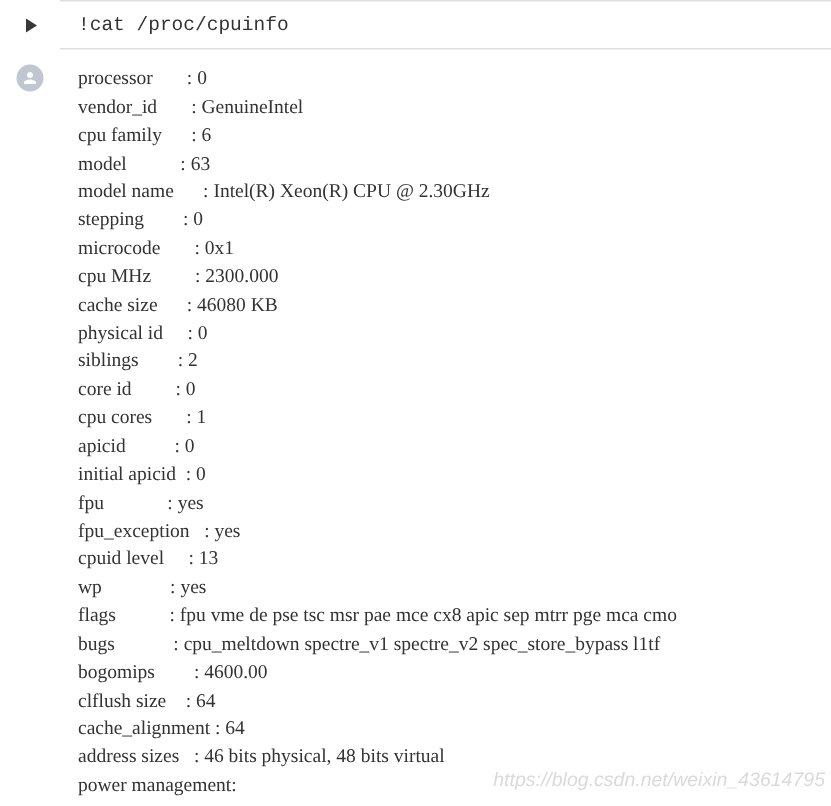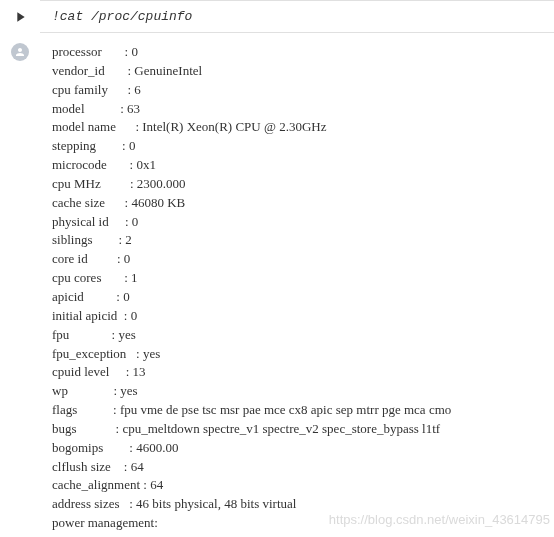--- a/index.html
+++ b/index.html
@@ -12,21 +12,20 @@
       font-size: 13px;
       background: #fff;
       width: 554px;
       height: 537px;
       overflow: hidden;
       position: relative;
     }
     .cell-row {
       display: flex;
       align-items: flex-start;
-      font-style: italic;
     }
     .gutter {
       width: 40px;
       flex-shrink: 0;
       display: flex;
       justify-content: center;
       padding-top: 8px;
     }
     .input-cell {
       border-top: 1px solid #e0e0e0;
@@ -89,20 +88,21 @@
       font-family: Liberation Serif, serif;
     }
     .watermark {
       position: absolute;
       right: 4px;
       bottom: 10px;
       color: #dadada;
       font-family: Arial, sans-serif;
       font-size: 13px;
       pointer-events: none;
+      font-style: italic;
     }
   </style>
 </head>
 <body>
 
 <div class="cell-row">
   <div class="gutter">
     <div class="play-icon">
       <svg width="16" height="16" viewBox="0 0 24 24">
         <path d="M8 5v14l11-7z"></path>

